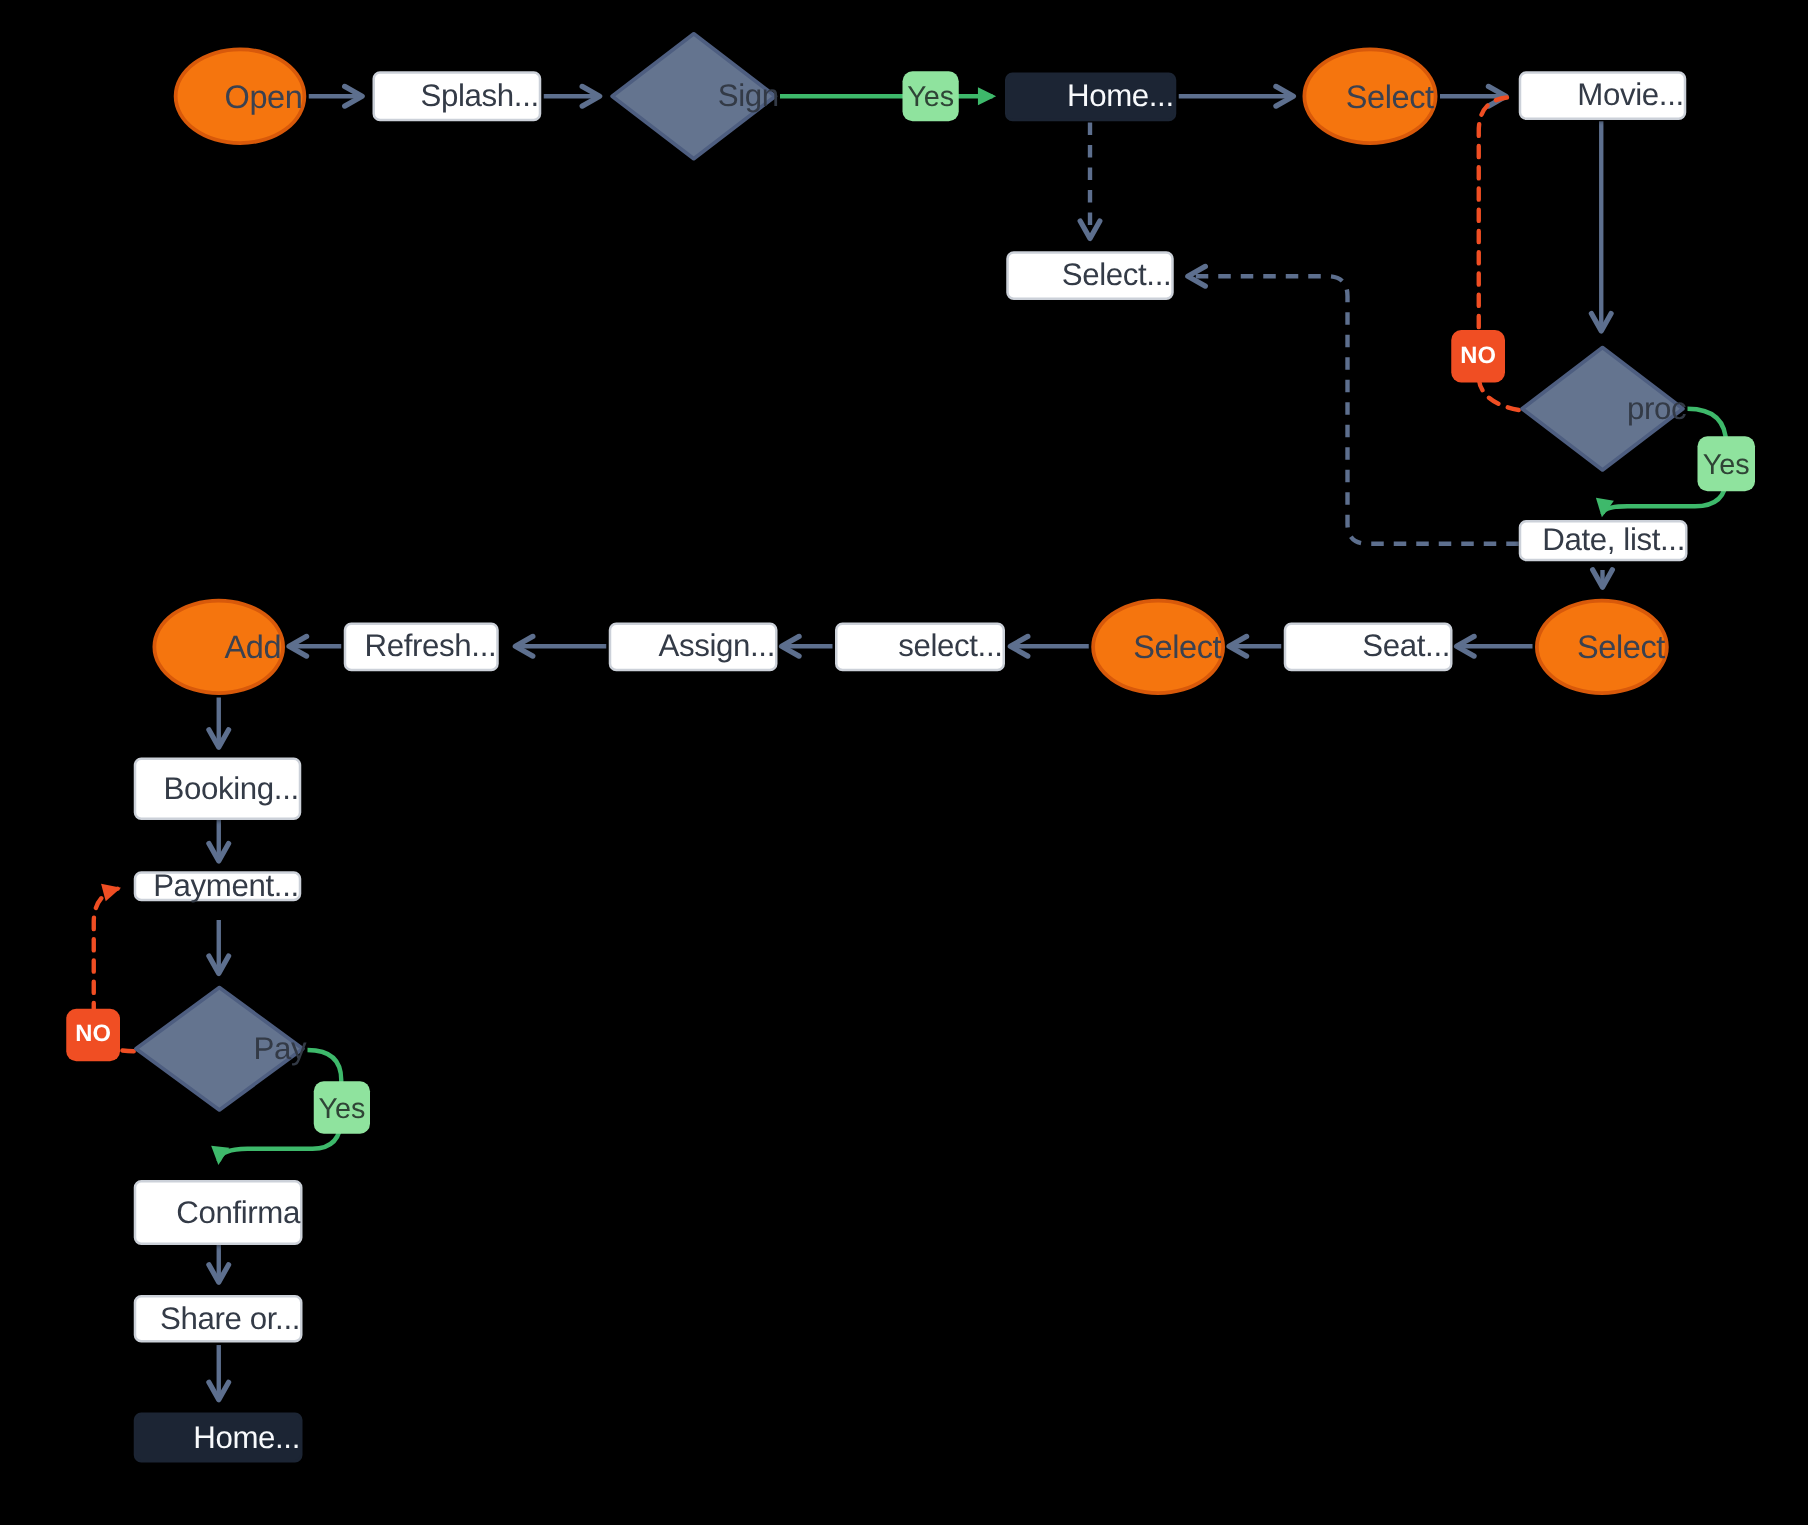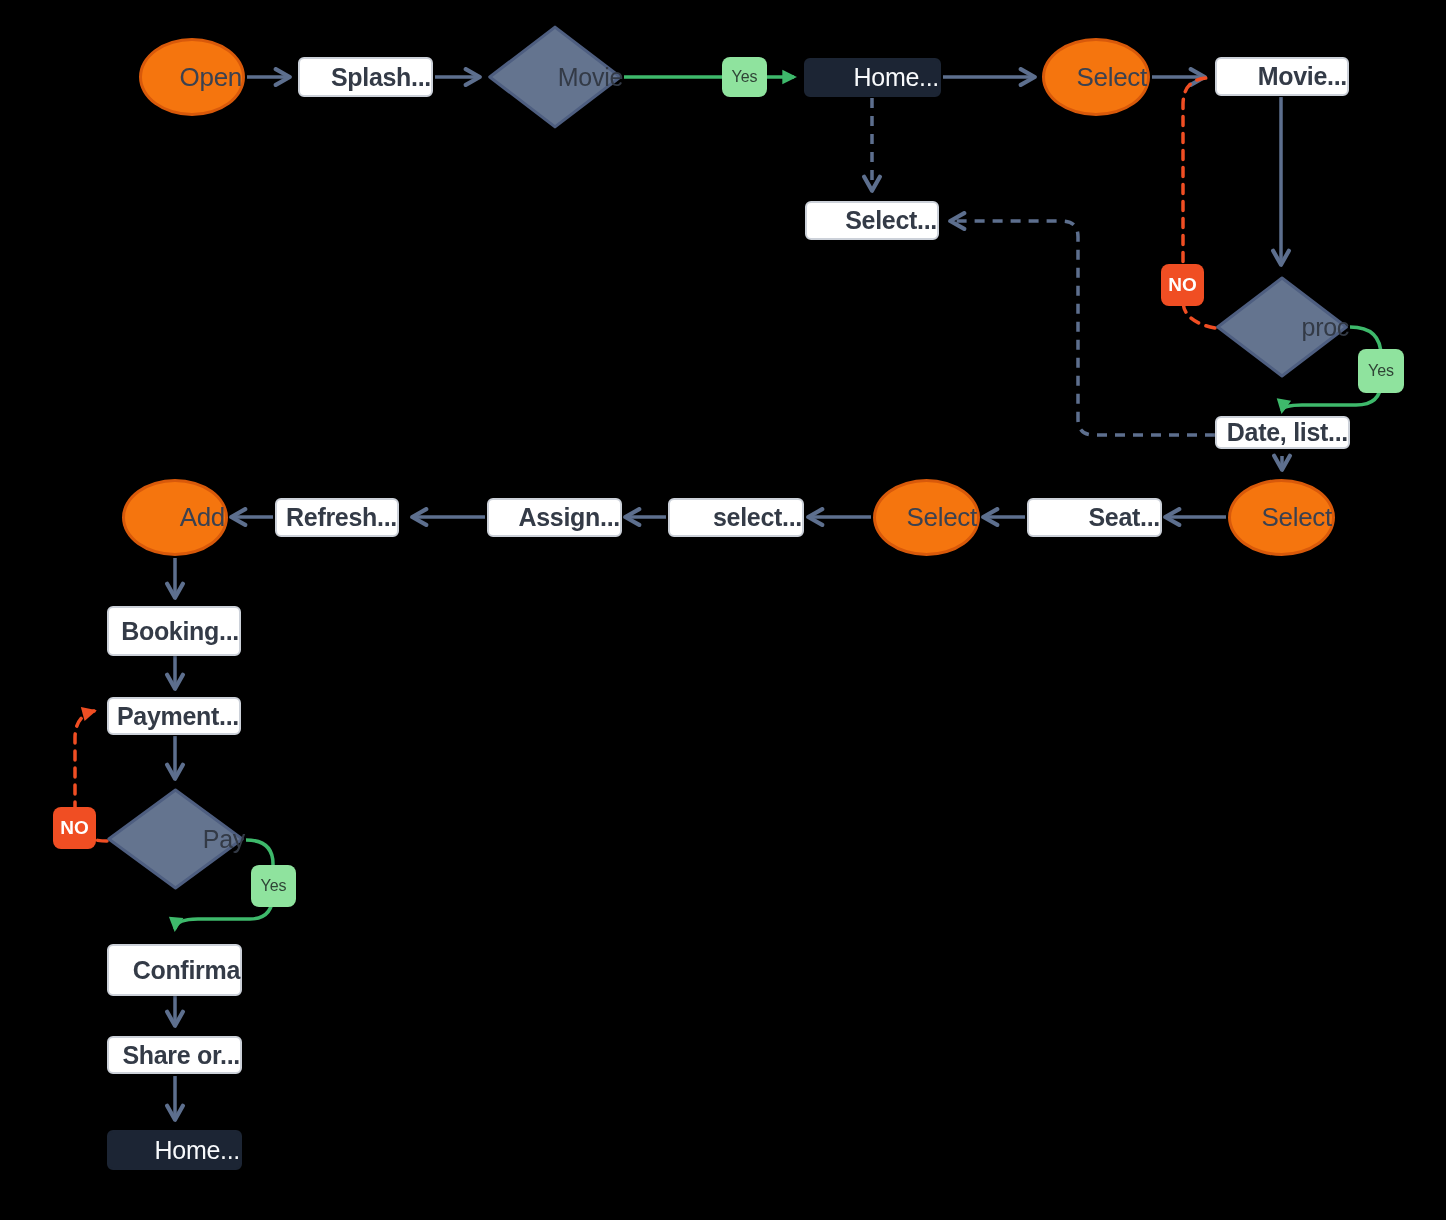--- a/index.html
+++ b/index.html
@@ -24,41 +24,40 @@
     border:3px solid #d8590a;
     border-radius:50%;
     font-size:26px;
     color:#3a4150;
   }
   .rect{
     background:#ffffff;
     border:2px solid #ccd1d9;
     border-radius:6px;
     box-shadow:0 1px 3px rgba(0,0,0,.4);
-    font-weight:bold;
   }
   .rect-dark{
     background:#1c2534;
     border:2px solid #1c2534;
     border-radius:6px;
     color:#f8fafc;
   }
   .diamond{color:#333a46;}
   .diamond .dshape{position:absolute;left:0;top:0;width:100%;height:100%;}
   .diamond .dshape polygon{
     fill:#64748f;stroke:#4e5e80;stroke-width:3;
     stroke-linejoin:round;vector-effect:non-scaling-stroke;
   }
   .diamond .dlabel{position:relative;z-index:1;}
   .elabel{
     position:absolute;
     display:flex;align-items:center;justify-content:center;
     box-sizing:border-box;
     border-radius:8px;
-    font-size:16px;
+    font-size:23px;
   }
   .elabel-green{background:#8fe39e;color:#2f4436;}
   .elabel-red{background:#f04e23;color:#ffffff;font-size:19px;font-weight:600;}
 </style>
 </head>
 <body>
 
 <div id="canvas">
 
   <svg id="edges" width="1446" height="1220" viewBox="0 0 1446 1220">
@@ -112,21 +111,21 @@
   </div>
 
   <div class="node rect" style="left:298px;top:57px;width:135px;height:40px">
     <span>Splash...</span>
   </div>
 
   <div class="node diamond" style="left:487px;top:25px;width:136px;height:104px">
     <svg class="dshape" viewBox="0 0 100 100" preserveAspectRatio="none">
         <polygon points="50,2 98,50 50,98 2,50"></polygon>
       </svg>
-    <span class="dlabel">Movie</span>
+    <span class="dlabel">Sign</span>
   </div>
 
   <div class="node rect-dark" style="left:804px;top:58px;width:137px;height:39px">
     <span>Home...</span>
   </div>
 
   <div class="node ellipse" style="left:1042px;top:38px;width:108px;height:78px">
     <span>Select</span>
   </div>
 
@@ -174,21 +173,21 @@
   </div>
 
   <div class="node ellipse" style="left:122px;top:479px;width:106px;height:77px">
     <span>Add</span>
   </div>
 
   <div class="node rect" style="left:107px;top:606px;width:134px;height:50px">
     <span>Booking...</span>
   </div>
 
-  <div class="node rect" style="left:107px;top:697px;width:134px;height:38px">
+  <div class="node rect" style="left:107px;top:697px;width:134px;height:24px">
     <span>Payment...</span>
   </div>
 
   <div class="node diamond" style="left:106px;top:788px;width:139px;height:102px">
     <svg class="dshape" viewBox="0 0 100 100" preserveAspectRatio="none">
         <polygon points="50,2 98,50 50,98 2,50"></polygon>
       </svg>
     <span class="dlabel">Pay</span>
   </div>
 

